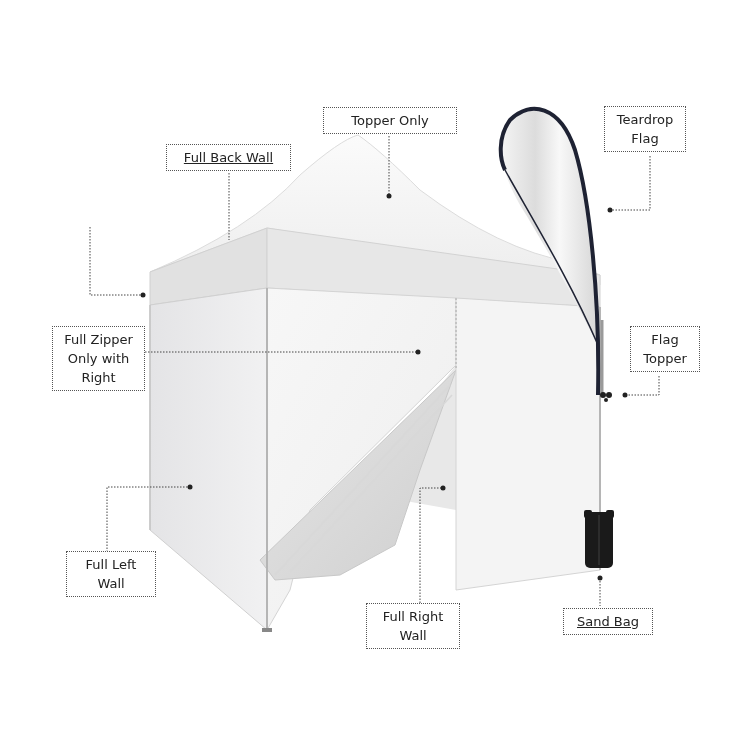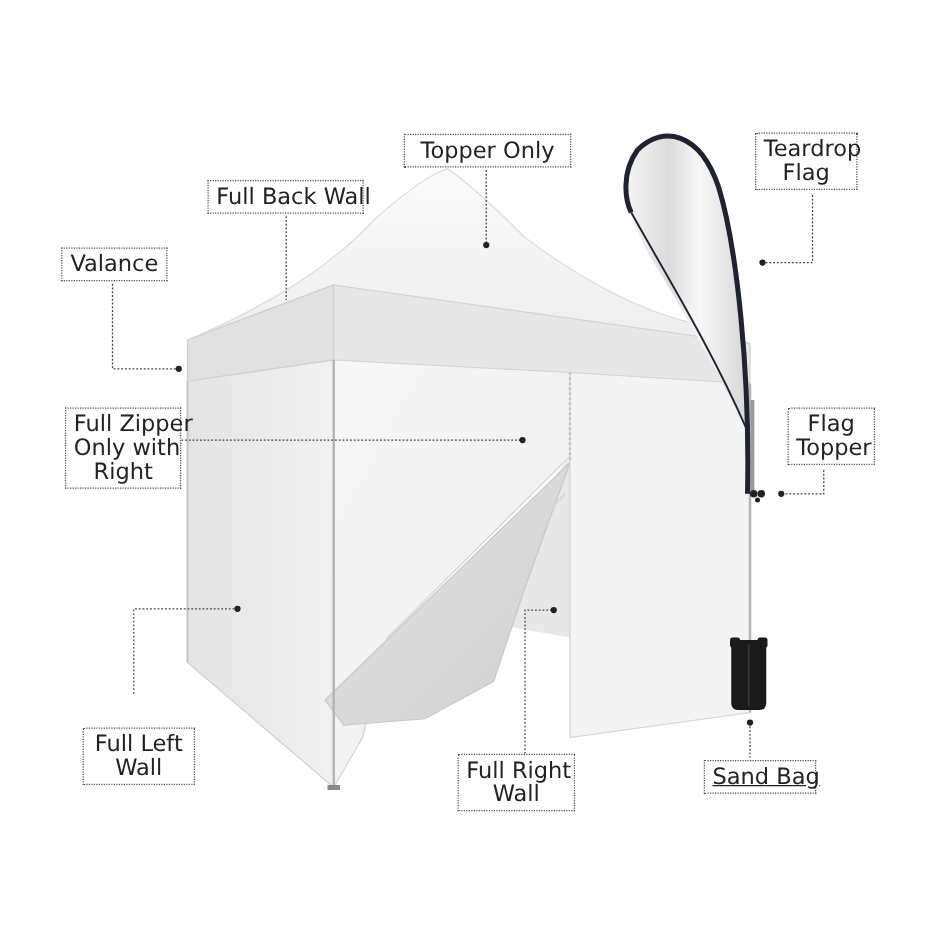--- a/index.html
+++ b/index.html
@@ -1,21 +1,21 @@
 <!DOCTYPE html>
 <html><head>
 <meta charset="utf-8">
 <style>
   html, body { margin:0; padding:0; background:#ffffff; }
   body { width:750px; height:750px; position:relative; overflow:hidden; font-family:"DejaVu Sans", sans-serif; }
   #stage { position:absolute; left:0; top:0; width:750px; height:750px; }
   .label {
     position:absolute; box-sizing:border-box;
     border:1.5px dotted #555; background:#fff;
-    color:#222; font-size:18px; line-height:19px; text-align:center;
+    color:#222; font-size:13px; line-height:19px; text-align:center;
     padding:3px 6px; white-space:nowrap;
   }
   .label span { display:block; }
 </style>
 </head>
 <body>
 
 <div id="stage">
   <svg width="750" height="750" viewBox="0 0 750 750">
     <defs>
@@ -121,40 +121,37 @@
       <circle cx="190" cy="487" r="2.5"></circle>
       <circle cx="443" cy="488" r="2.5"></circle>
       <circle cx="600" cy="578" r="2.5"></circle>
     </g>
   </svg>
 
   
   <div class="label" style="left:323px;top:107px;width:134px;">
     <span>Topper Only</span>
   </div>
-  <div class="label" style="left:166px;top:144px;width:125px;">
+  <div class="label" style="left:166px;top:144px;width:125px;text-decoration:underline;">
     <span>Full Back Wall</span>
-  </div>
-  <div class="label" style="left:49px;top:198px;width:85px;">
-    <span>Valance</span>
   </div>
   <div class="label" style="left:604px;top:106px;width:82px;">
     <span>Teardrop</span>
     <span>Flag</span>
   </div>
   <div class="label" style="left:52px;top:326px;width:93px;">
     <span>Full Zipper</span>
     <span>Only with</span>
     <span>Right</span>
   </div>
   <div class="label" style="left:630px;top:326px;width:70px;">
     <span>Flag</span>
     <span>Topper</span>
   </div>
-  <div class="label" style="left:66px;top:582px;width:90px;">
+  <div class="label" style="left:66px;top:551px;width:90px;">
     <span>Full Left</span>
     <span>Wall</span>
   </div>
   <div class="label" style="left:366px;top:603px;width:94px;">
     <span>Full Right</span>
     <span>Wall</span>
   </div>
   <div class="label" style="left:563px;top:608px;width:90px;text-decoration:underline;">
     <span>Sand Bag</span>
   </div>

